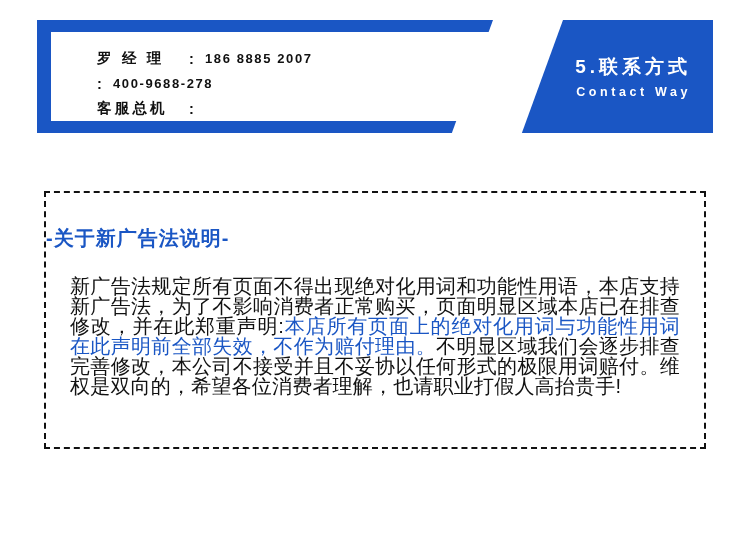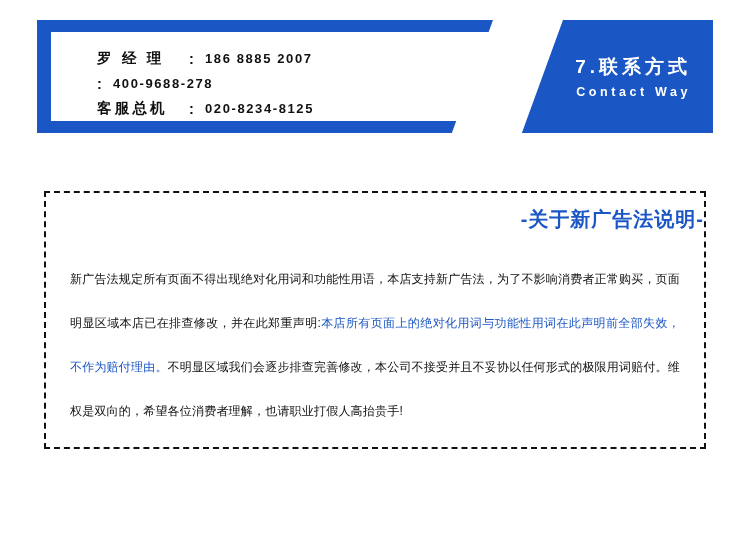--- a/index.html
+++ b/index.html
@@ -129,32 +129,32 @@
     left: 44px;
     top: 191px;
     width: 662px;
     height: 258px;
     border: 2px dashed #111111;
     box-sizing: border-box;
     background: #ffffff;
   }
 
   .notice-title {
-    margin-top: 13px;
-    text-align: right;
+    margin-top: 32px;
+    text-align: left;
     color: #1a56c4;
     font-size: 20px;
     font-weight: bold;
     letter-spacing: 1px;
   }
 
   .notice-body {
     margin: 24px 24px 12px 24px;
-    font-size: 12px;
-    line-height: 44px;
+    font-size: 20px;
+    line-height: 20px;
     color: #111111;
     text-align: justify;
     letter-spacing: 0.2px;
   }
 
   .hl-blue {
     color: #1a56c4;
   }
 </style>
 </head>
@@ -173,26 +173,25 @@
         <span class="contact-colon">:</span>
         <span class="contact-value">186 8885 2007</span>
       </div>
       <div class="contact-row">
         <span class="contact-colon">:</span>
         <span class="contact-value">400-9688-278</span>
       </div>
       <div class="contact-row">
         <span class="contact-label">客服总机</span>
         <span class="contact-colon">:</span>
-        <span class="contact-value">020-8234-8125</span>
       </div>
     </div>
 
     <div class="banner-title-wrap">
-      <div class="banner-title-cn">7.联系方式</div>
+      <div class="banner-title-cn">5.联系方式</div>
       <div class="banner-title-en">Contact Way</div>
     </div>
   </div>
 
   <div class="notice">
     <div class="notice-title">-关于新广告法说明-</div>
     <div class="notice-body"><span>新广告法规定所有页面不得出现绝对化用词和功能性用语，本店支持新广告法，为了不影响消费者正常购买，页面明显区域本店已在排查修改，并在此郑重声明:</span><span class="hl-blue">本店所有页面上的绝对化用词与功能性用词在此声明前全部失效，不作为赔付理由。</span><span>不明显区域我们会逐步排查完善修改，本公司不接受并且不妥协以任何形式的极限用词赔付。维权是双向的，希望各位消费者理解，也请职业打假人高抬贵手!</span></div>
   </div>
 
 </div>

